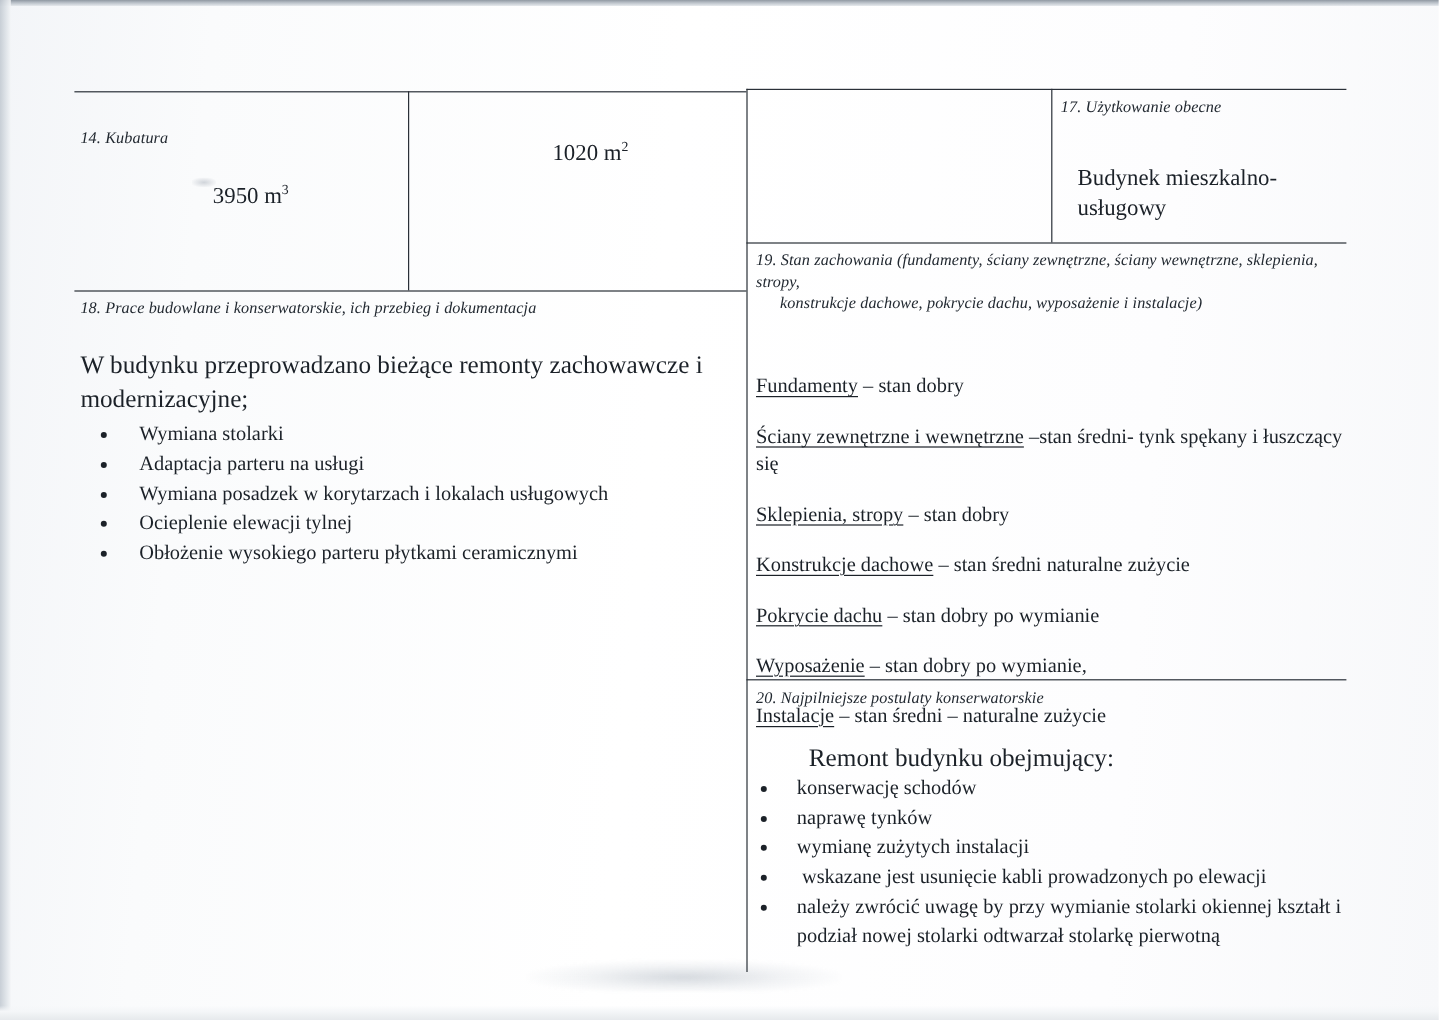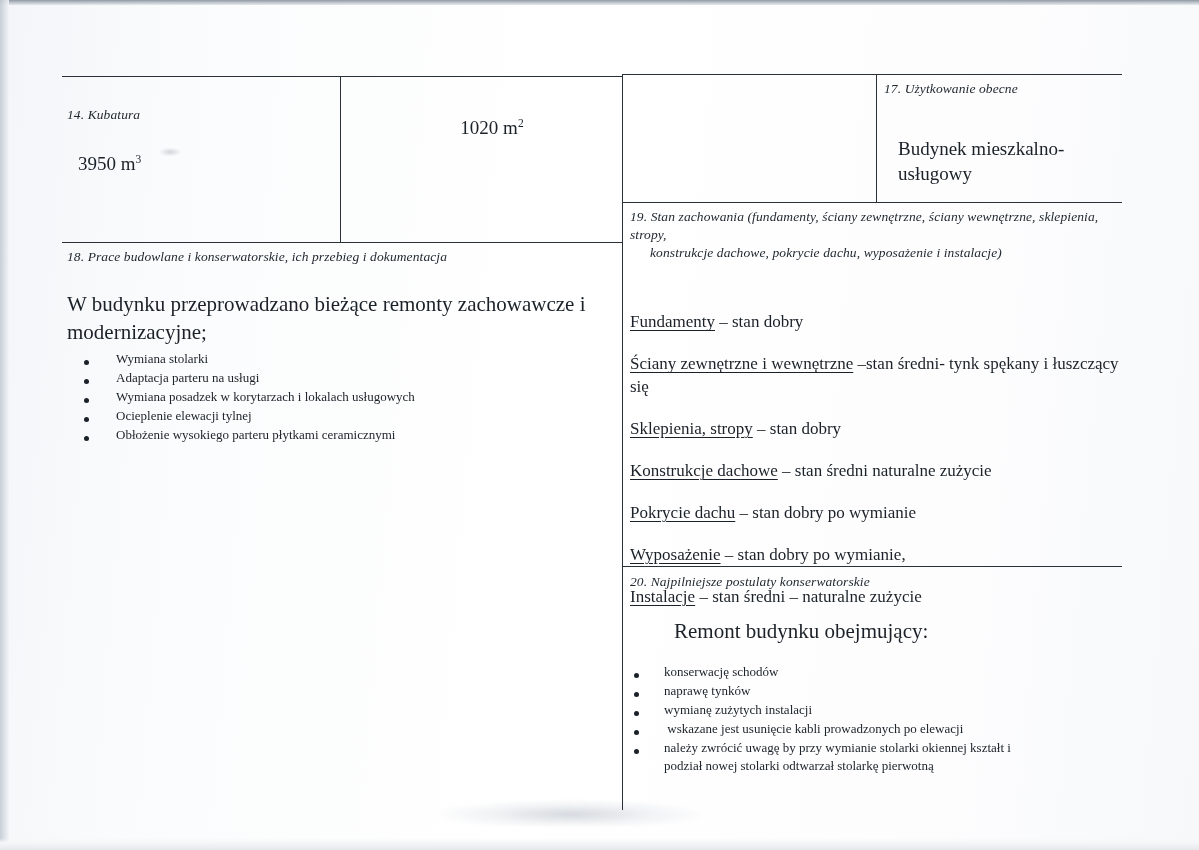--- a/index.html
+++ b/index.html
@@ -102,21 +102,21 @@
     color: #1b2128;
   }
 
   ul.bullets {
     list-style: none;
     margin: 0;
     padding: 0;
   }
   ul.bullets li {
     position: relative;
-    font-size: 13px;
+    font-size: 17px;
     line-height: 1.45;
     padding-left: 54px;
     margin: 0;
     white-space: pre-wrap;
   }
   ul.bullets li::before {
     content: "";
     position: absolute;
     left: 22px;
     top: 10px;
@@ -162,21 +162,21 @@
   <div class="rule-h" style="left:622px; top:566px; width:500px;"></div>
 
   <div class="rule-v" style="left:340px; top:76px; height:166px;"></div>
 
   <div class="rule-v" style="left:876px; top:74px; height:128px;"></div>
 
   <div class="rule-v" style="left:622px; top:74px; height:736px;"></div>
 
   <div class="cell" style="left:62px; top:76px; width:278px; height:166px;margin-top:24px;">
     <div class="field-label" style="padding:6px 0 0 5px;">14. Kubatura</div>
-    <div class="value-big" style="margin-top:28px; text-align:left; padding-left:16px;">
+    <div class="value-big" style="margin-top:28px; text-align:center; padding-left:16px;">
       <span>3950 m</span><sup>3</sup>
     </div>
   </div>
 
   <div class="cell" style="left:340px; top:76px; width:282px; height:166px;">
     <div class="value-big" style="margin-top:40px; text-align:center; padding-left:22px;">
       <span>1020 m</span><sup>2</sup>
     </div>
   </div>
 
@@ -225,21 +225,21 @@
       </div>
       <div class="state-line">
         <span class="term">Instalacje</span><span> – stan średni – naturalne zużycie</span>
       </div>
     </div>
   </div>
 
   <div class="cell" style="left:622px; top:566px; width:500px; height:244px;">
     <div class="field-label" style="padding:7px 0 0 8px;">20. Najpilniejsze postulaty konserwatorskie</div>
     <div class="body-text" style="margin-top:26px; padding-left:8px;margin-left:44px;">Remont  budynku obejmujący:</div>
-    <ul class="bullets tight" style="margin-top:18px;">
+    <ul class="bullets tight" style="">
       <li>konserwację schodów</li>
       <li>naprawę tynków</li>
       <li>wymianę zużytych instalacji</li>
       <li> wskazane jest usunięcie kabli prowadzonych po elewacji</li>
       <li>należy zwrócić uwagę by przy wymianie stolarki okiennej kształt i
 podział nowej stolarki odtwarzał stolarkę pierwotną</li>
     </ul>
   </div>
 
 </div>

